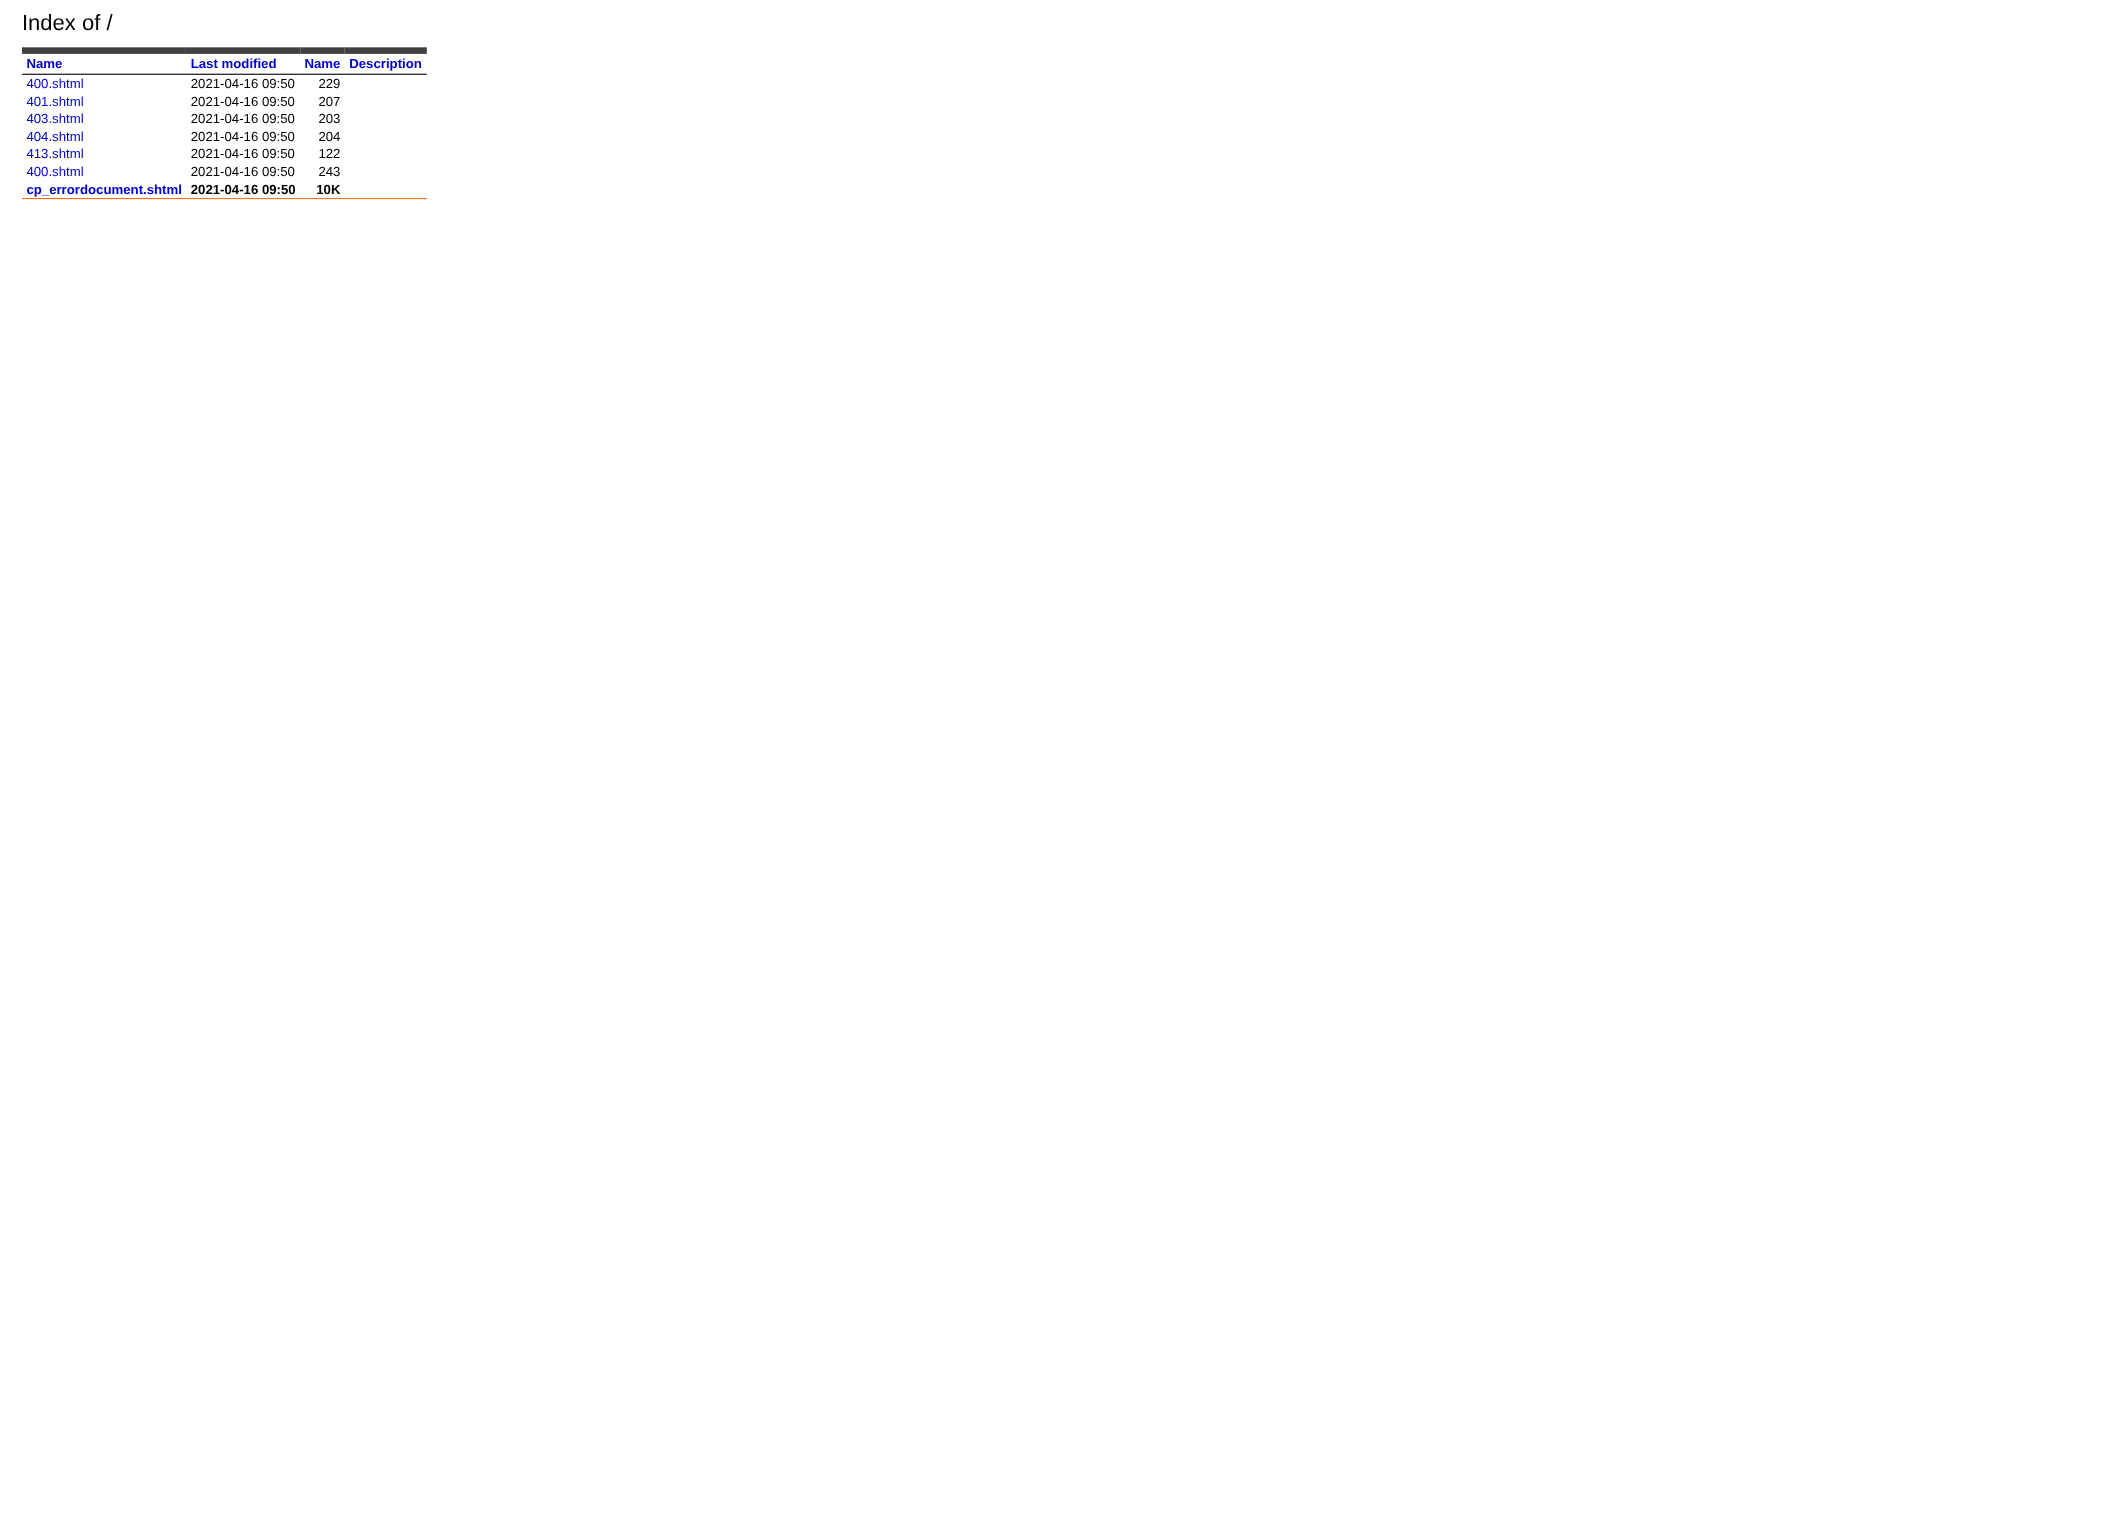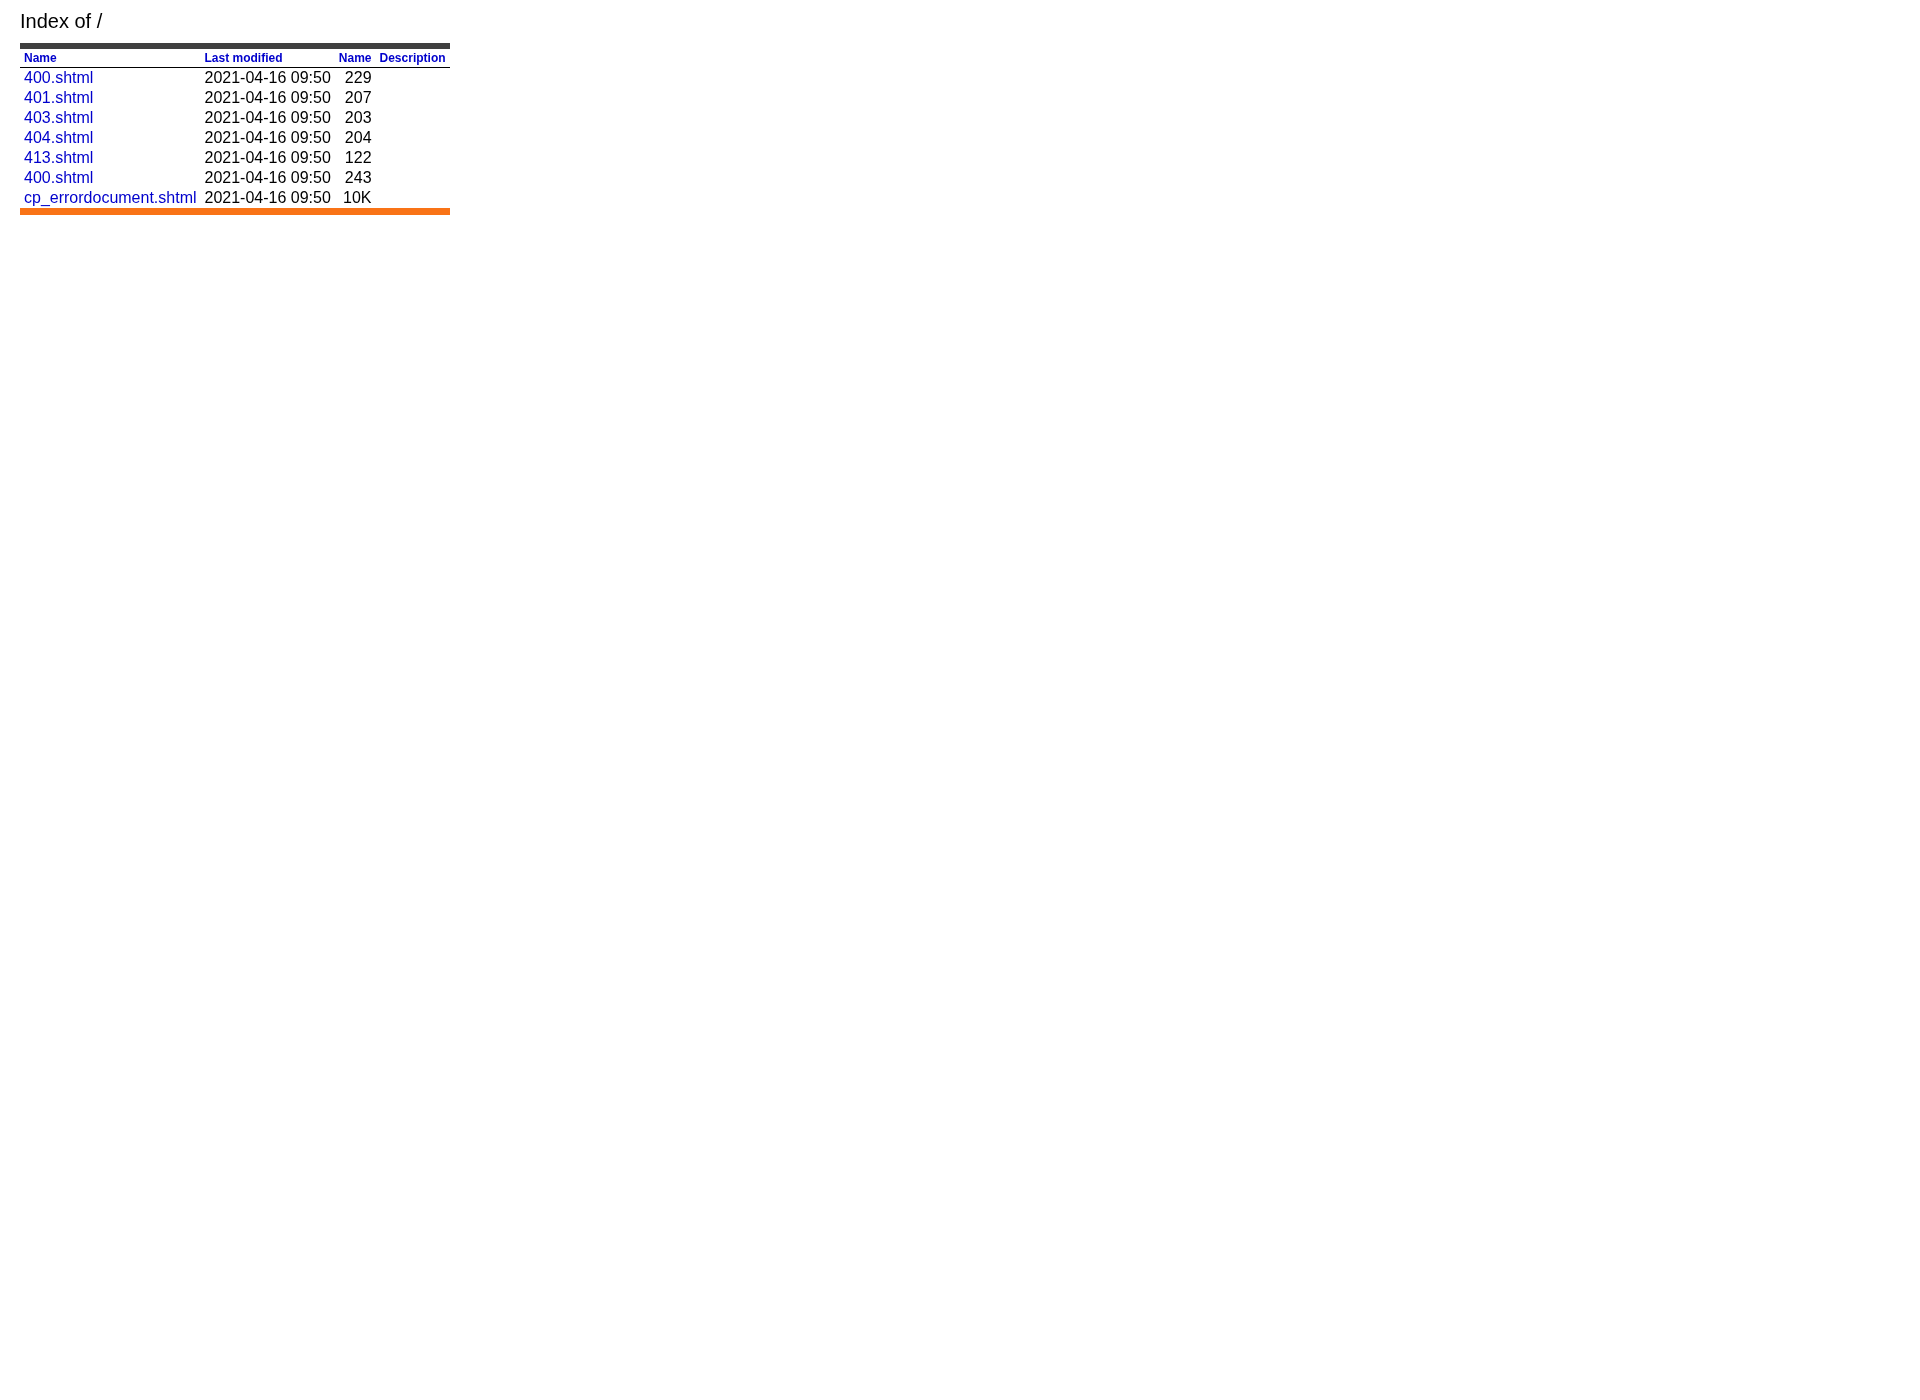--- a/index.html
+++ b/index.html
@@ -29,25 +29,26 @@
       font-weight: bold;
       padding: 2px 4px;
       border-bottom: 1px solid #000;
     }
     thead tr th a {
       color: #00c;
       text-decoration: none;
     }
     tbody tr td {
       padding: 1px 4px;
-      font-size: 16px;
+      font-size: 12px;
       white-space: nowrap;
     }
     tbody tr:last-child td {
-      border-bottom: 7px solid #f97316;
+      border-bottom: 1px solid #f97316;
+      font-weight: bold;
     }
     .col-name {
       width: 120px;
     }
     .col-modified {
       width: 120px;
     }
     .col-size {
       width: 30px;
       text-align: right;

